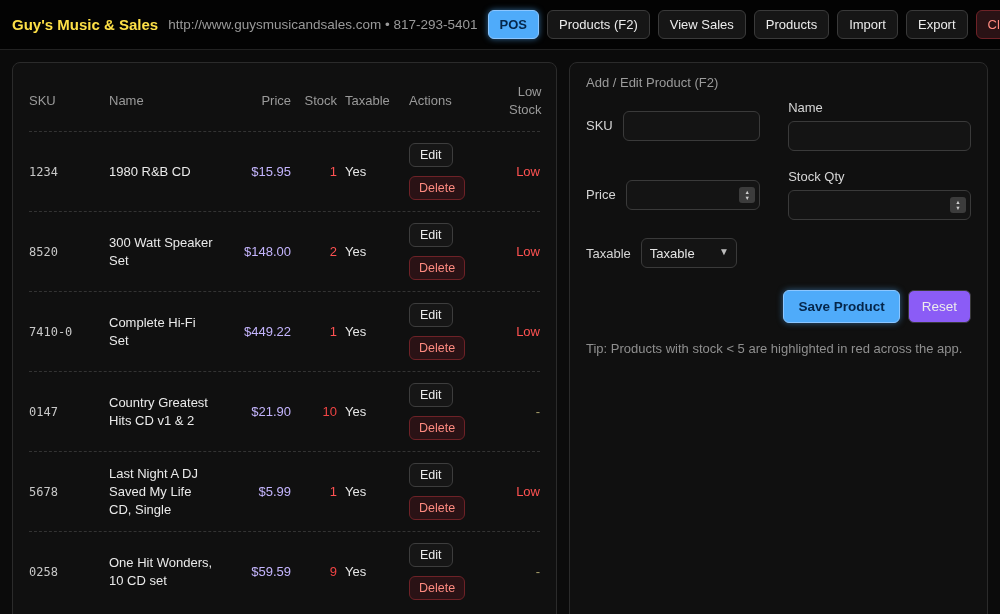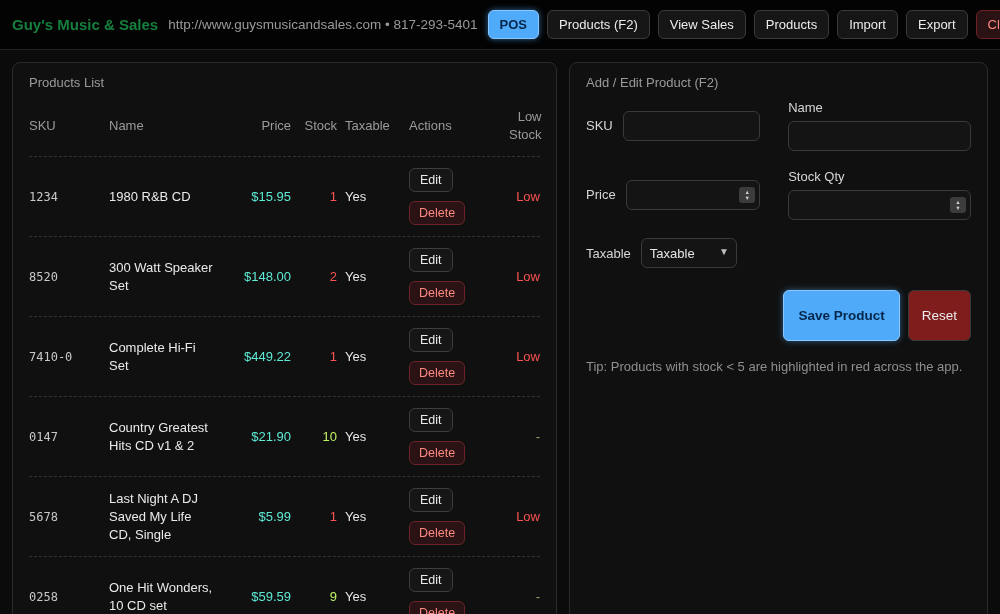--- a/index.html
+++ b/index.html
@@ -8,21 +8,21 @@
     background:#0b0b0b;
     font-family:"Liberation Sans", sans-serif;
     color:#e6e6e6;
     font-size:13px;
   }
   
   .topbar {
     height:50px; background:#030303; border-bottom:1px solid #222;
     display:flex; align-items:center; padding:0 12px; gap:10px;
   }
-  .app-title { font-weight:bold; font-size:15px; color:#15803d; white-space:nowrap; }
+  .app-title { font-weight:bold; font-size:15px; color:#fde047; white-space:nowrap; }
   .app-sub { color:#9a9a9a; font-size:13.5px; white-space:nowrap; }
   .nav { margin-left:auto; display:flex; gap:8px; align-items:center; }
   .nav-btn {
     background:#161616; border:1px solid #3a3a3a; color:#ececec;
     font-family:inherit; font-size:13px; padding:6px 11px; border-radius:6px; cursor:pointer;
     white-space:nowrap;
   }
   .nav-btn.active {
     background:#4fabfa; border-color:#8cc6ff; color:#05264a; font-weight:bold;
     box-shadow:0 0 6px rgba(79,171,250,.6);
@@ -46,23 +46,23 @@
     align-items:center; column-gap:8px;
   }
   .thead { color:#9a9a9a; padding:8px 0 12px 0; }
   .trow { border-top:1px dashed #333; padding:11px 0; }
   .td { line-height:18px; }
   .h-price,.c-price { text-align:right; }
   .h-stock,.c-stock { text-align:right; }
   .h-low,.c-low { text-align:right; }
   .c-sku { font-family:"DejaVu Sans Mono", monospace; font-size:12px; color:#c8c8c8; }
   .c-name { color:#eaeaea; }
-  .c-price { color:#5eead4; }
+  .c-price { color:#c4b5fd; }
   .red { color:#ff5252; }
-  .green { color:#bef264; }
+  .green { color:#ef4444; }
   .red-bold { color:#ff5252; font-weight:normal; }
   .dim { color:#a8a06a; }
   .actions { display:flex; flex-direction:column; align-items:flex-start; gap:9px; }
   .btn-edit {
     background:#161616; border:1px solid #3d3d3d; color:#ececec;
     font-family:inherit; font-size:12.5px; padding:4px 10px; border-radius:6px; cursor:pointer;
   }
   .btn-delete {
     background:#2a1215; border:1px solid #6e2227; color:#ff8a80;
     font-family:inherit; font-size:12.5px; padding:4px 9px; border-radius:6px; cursor:pointer;
@@ -88,22 +88,22 @@
   .sel-wrap { position:relative; width:96px; }
   select.f-input { appearance:none; -webkit-appearance:none; padding-right:22px; width:96px; }
   .sel-arrow { position:absolute; right:8px; top:8px; color:#bdbdbd; font-size:10px; pointer-events:none; }
   .form-buttons { grid-column:1 / -1; display:flex; justify-content:flex-end; gap:8px; margin-top:4px; }
   .btn-save {
     background:#4fabfa; border:1px solid #8cc6ff; color:#05264a; font-weight:bold;
     font-family:inherit; font-size:13.5px; padding:7px 14px; border-radius:6px; cursor:pointer;
     box-shadow:0 0 6px rgba(79,171,250,.5);
   }
   .btn-reset {
-    background:#7f1d1d; border:1px solid #3a3a3a; color:#ececec;
-    font-family:inherit; font-size:13.5px; padding:17px 13px; border-radius:6px; cursor:pointer;
+    background:#8b5cf6; border:1px solid #3a3a3a; color:#ececec;
+    font-family:inherit; font-size:13.5px; padding:8px 13px; border-radius:6px; cursor:pointer;
   }
   .tip { grid-column:1 / -1; color:#8f8f8f; font-size:13px; margin-top:0; }
 </style>
 </head>
 <body>
 
 <div class="topbar">
   <span class="app-title">Guy's Music &amp; Sales</span>
   <span class="app-sub">http://www.guysmusicandsales.com • 817-293-5401</span>
   <div class="nav">
@@ -113,21 +113,20 @@
       <button class="nav-btn">Products</button>
       <button class="nav-btn">Import</button>
       <button class="nav-btn">Export</button>
       <button class="nav-btn danger">Clear Database</button>
     </div>
 </div>
 
 <div class="main">
 
   <div class="panel panel-left">
-    <div class="panel-title">Products List</div>
     <div class="thead">
       <div class="td h-sku">SKU</div>
       <div class="td h-name">Name</div>
       <div class="td h-price">Price</div>
       <div class="td h-stock">Stock</div>
       <div class="td h-taxable">Taxable</div>
       <div class="td h-actions">Actions</div>
       <div class="td h-low">Low Stock</div>
     </div>
     <div id="table-body">

